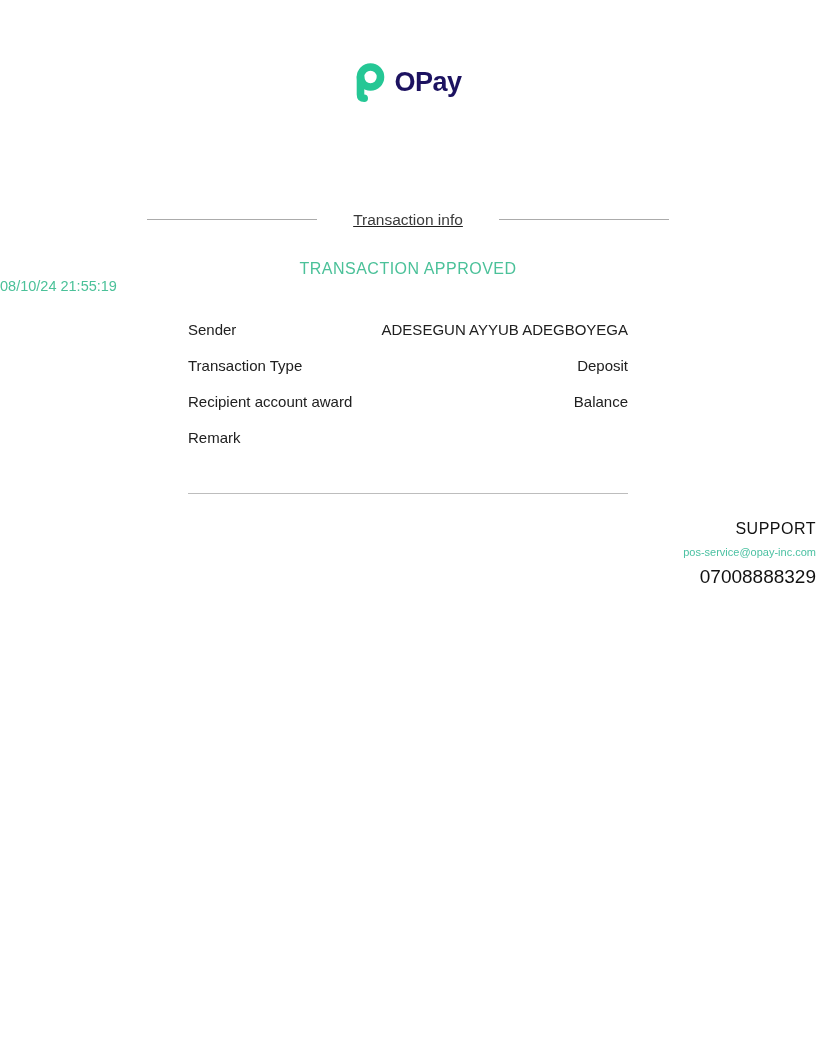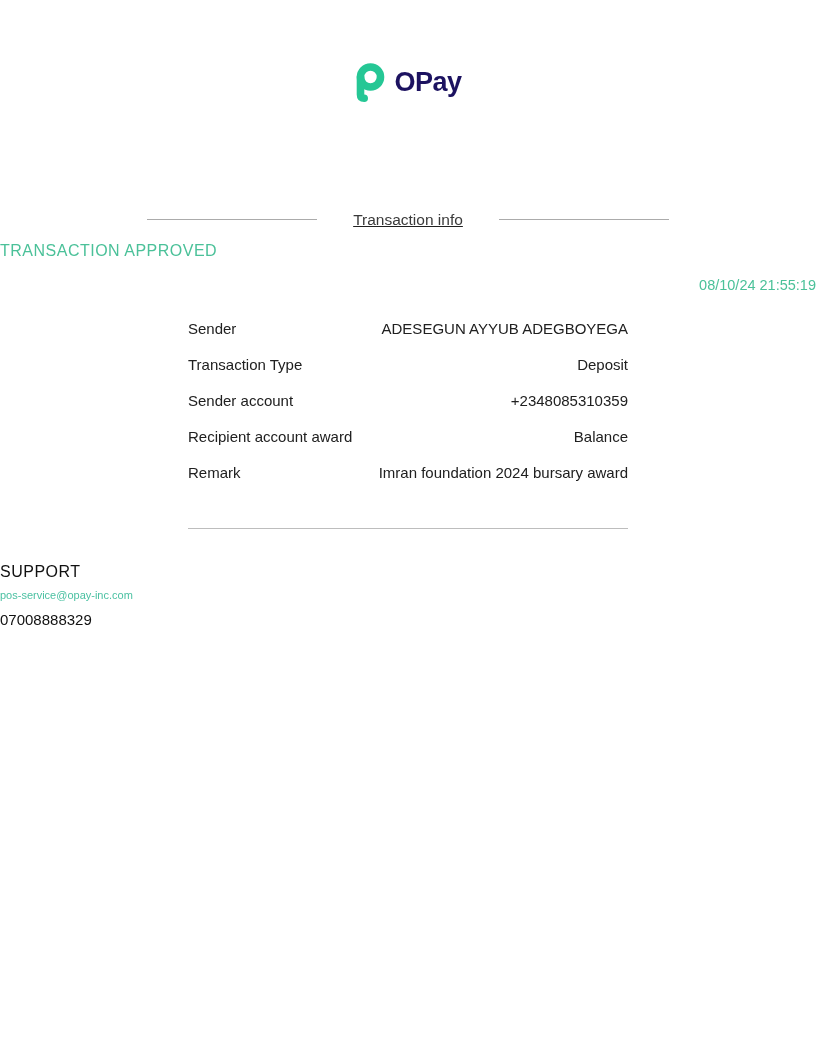--- a/index.html
+++ b/index.html
@@ -26,36 +26,36 @@
   .logo-icon{display:block;}
   .logo-text{font-size:27px;font-weight:bold;color:var(--brand_navy);letter-spacing:-0.5px;}
 
   
   .section-header{display:flex;align-items:center;width:522px;margin:107px auto 0;height:19px;text-decoration:underline;}
   .section-header .rule{flex:1;height:1px;background:var(--line);}
   .section-header .title{font-size:15.5px;color:var(--muted);padding:0 36px;white-space:nowrap;}
 
   
   .amount{margin-top:34px;text-align:center;font-size:31px;line-height:35px;color:var(--accent);}
-  .status{margin-top:13px;text-align:left;font-size:16px;line-height:18px;color:var(--accent);letter-spacing:0.5px;}
-  .datetime{margin-top:17px;text-align:right;font-size:14.5px;line-height:16px;color:var(--accent);}
+  .status{margin-top:31px;text-align:center;font-size:16px;line-height:18px;color:var(--accent);letter-spacing:0.5px;}
+  .datetime{text-align:left;font-size:14.5px;line-height:16px;color:var(--accent);}
 
   
   .details{width:440px;margin:17px auto 0;}
   .row{display:flex;justify-content:space-between;align-items:center;height:36px;font-size:15px;}
   .row .label{white-space:nowrap;color:var(--text);}
   .row .value{white-space:nowrap;text-align:right;color:var(--text);}
 
   .divider{width:440px;height:1px;background:var(--divider);margin:38px auto 0;}
 
   
-  .support{text-align:left;margin-top:34px;}
+  .support{text-align:right;margin-top:26px;}
   .support-title{font-size:16px;line-height:18px;color:#111111;letter-spacing:0.5px;}
   .support-email{display:inline-block;font-size:11px;line-height:17px;color:var(--accent_link);margin-top:6px;text-decoration:none;}
-  .support-phone{font-size:15px;line-height:17px;color:#111111;margin-top:7px;}
+  .support-phone{font-size:19px;line-height:17px;color:#111111;margin-top:7px;}
 </style>
 </head>
 <body>
 
 <div class="page">
 
   <div class="logo-row">
     <svg class="logo-icon" width="31" height="39" viewBox="0 0 31 39" aria-hidden="true">
       <circle cx="16.5" cy="14" r="10" fill="none" style="stroke:var(--brand_green)" stroke-width="7.6"></circle>
       <path d="M 6.5 14 L 6.5 31.5 Q 6.5 35.2 10.2 35.2" fill="none" style="stroke:var(--brand_green)" stroke-width="7.6" stroke-linecap="round"></path>
@@ -75,30 +75,25 @@
   <div class="details">
     <div class="row">
       <span class="label">Sender</span>
       <span class="value">ADESEGUN AYYUB ADEGBOYEGA</span>
     </div>
     <div class="row">
       <span class="label">Transaction Type</span>
       <span class="value">Deposit</span>
     </div>
     <div class="row">
-      <span class="label">Sender account</span>
-      <span class="value">+2348085310359</span>
-    </div>
-    <div class="row">
       <span class="label">Recipient account award</span>
       <span class="value">Balance</span>
     </div>
     <div class="row">
       <span class="label">Remark</span>
-      <span class="value">Imran foundation 2024 bursary award</span>
     </div>
   </div>
 
   <div class="divider"></div>
 
   <div class="support">
     <div class="support-title">SUPPORT</div>
     <a href="#" class="support-email">pos-service@opay-inc.com</a>
     <div class="support-phone">07008888329</div>
   </div>

